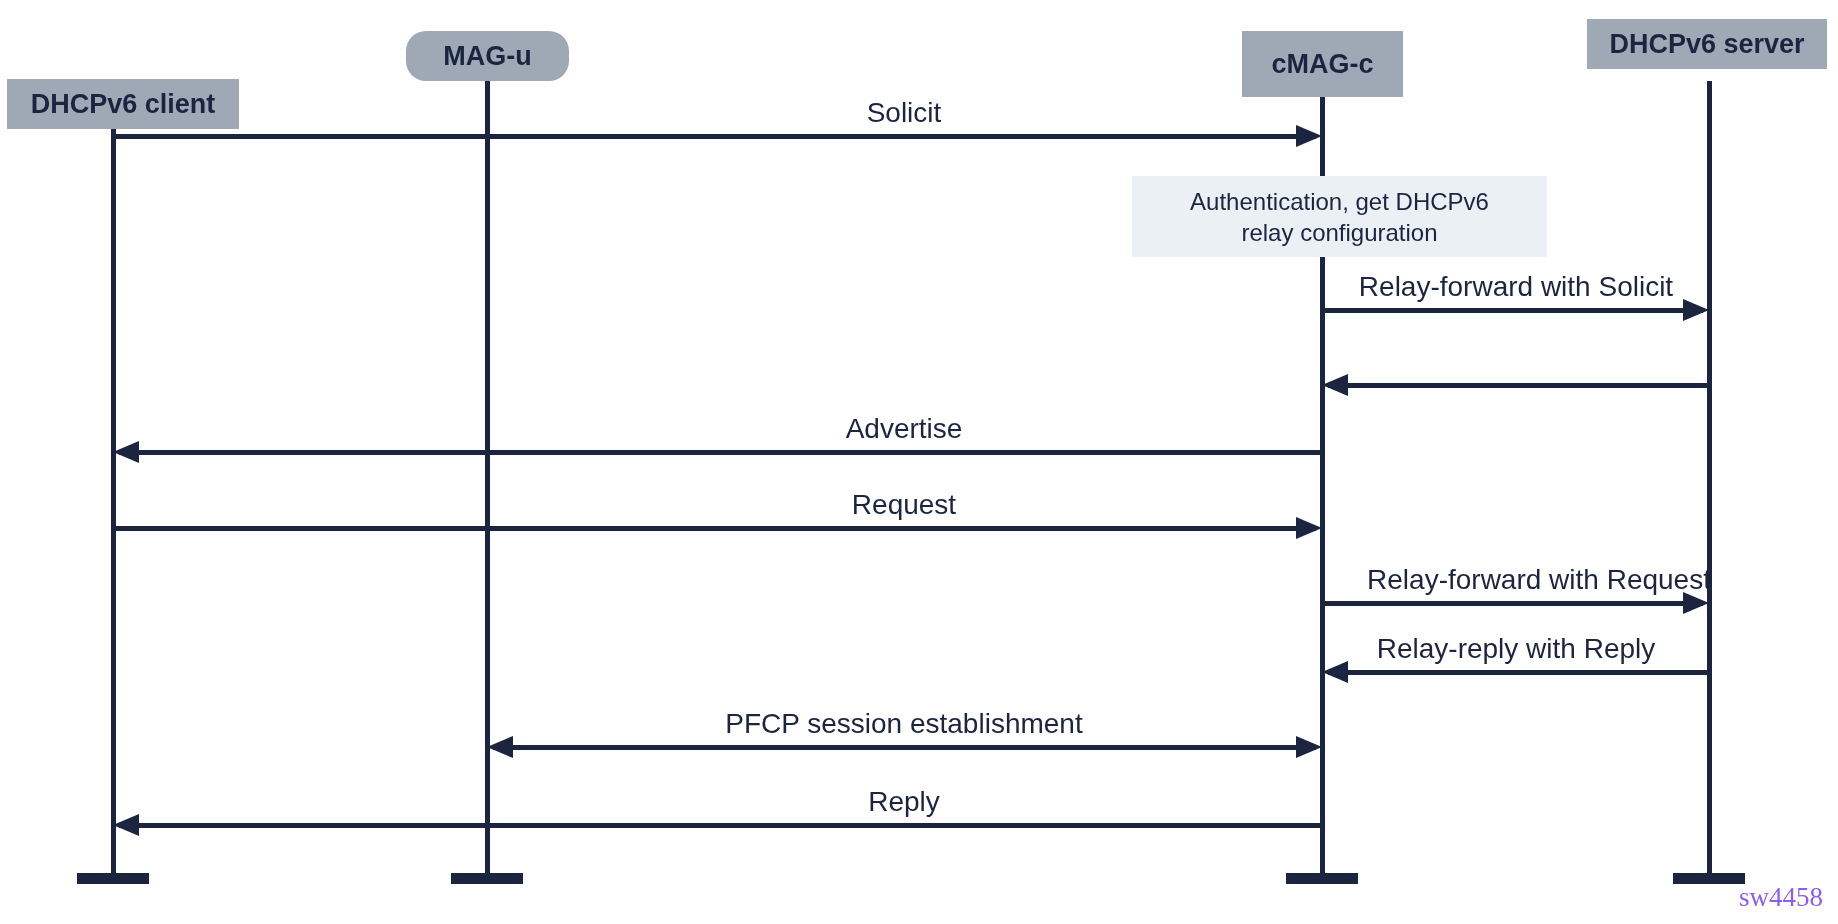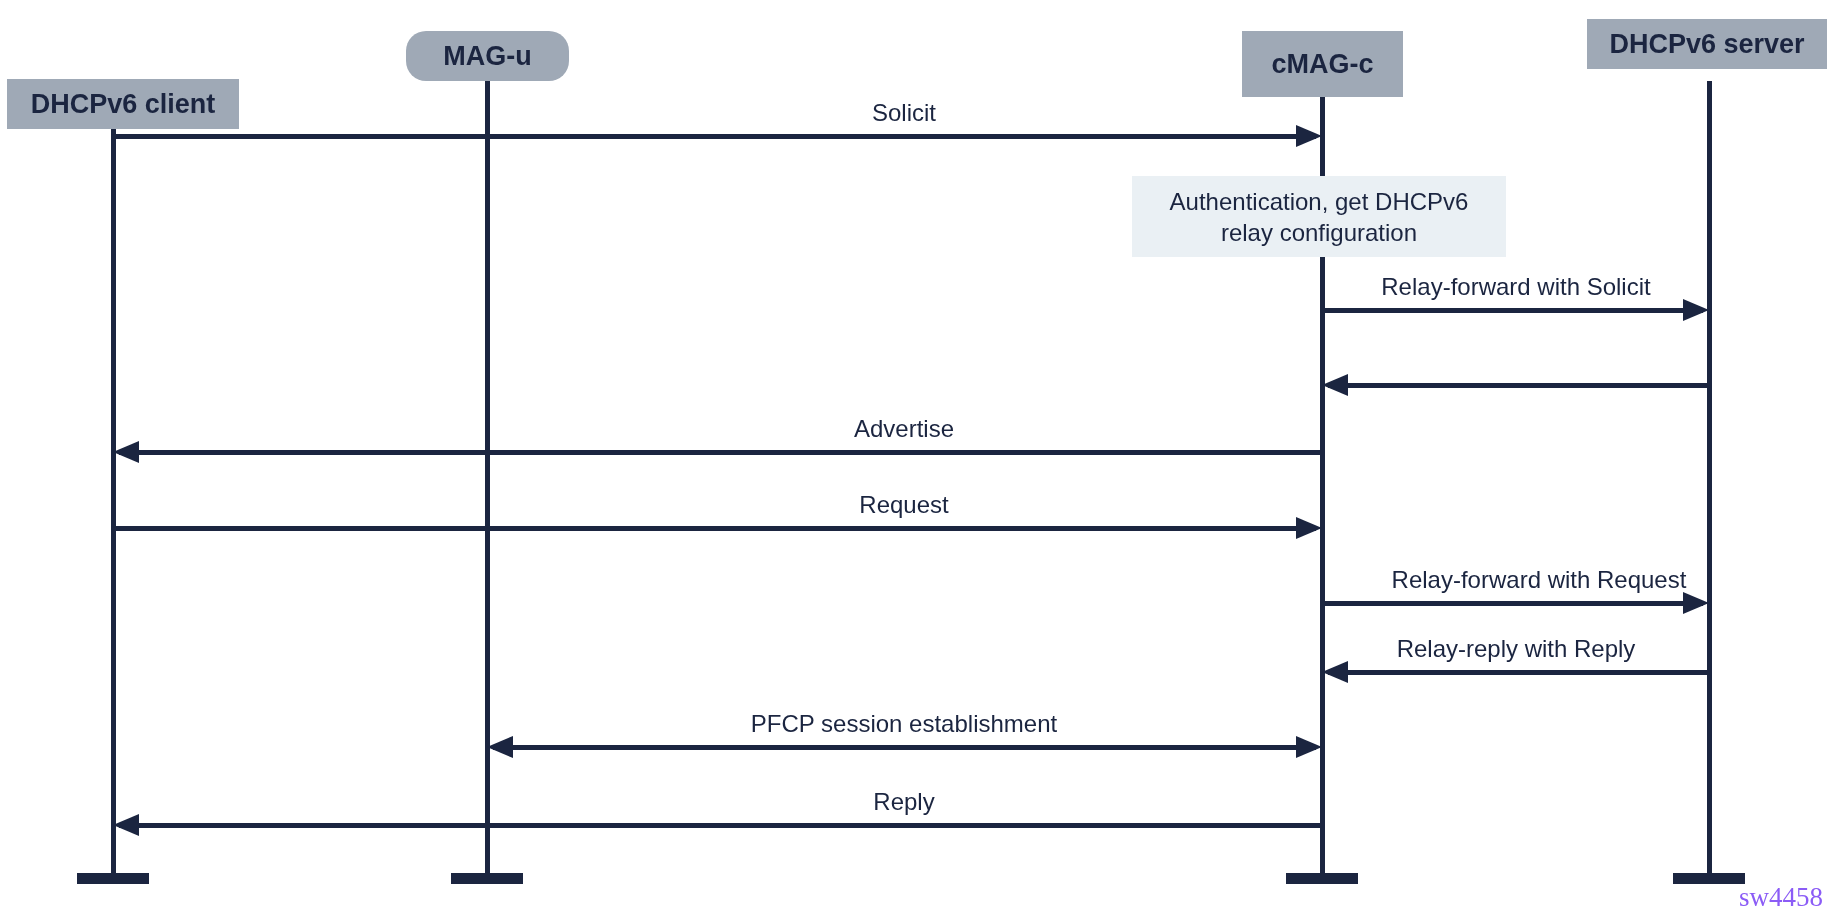--- a/index.html
+++ b/index.html
@@ -52,21 +52,21 @@
     border-top: 11px solid transparent;
     border-bottom: 11px solid transparent;
     z-index: 3;
   }
   .arrowhead.right { border-left: 26px solid var(--ink); }
   .arrowhead.left  { border-right: 26px solid var(--ink); }
   .msg-label {
     position: absolute;
     transform: translateX(-50%);
     color: var(--ink);
-    font-size: 24px;
+    font-size: 28px;
     line-height: 28px;
     white-space: nowrap;
     z-index: 4;
   }
   .note-box {
     position: absolute;
     display: flex;
     flex-direction: column;
     align-items: center;
     justify-content: center;
@@ -101,21 +101,21 @@
     <div class="lifeline-foot" style="left: 451px; top: 873px; width: 72px;"></div>
     <div class="actor-box" style="left: 1242px; top: 31px; width: 161px; height: 66px;">cMAG-c</div>
     <div class="lifeline" style="left: 1320px; top: 81px; height: 792px;"></div>
     <div class="lifeline-foot" style="left: 1286px; top: 873px; width: 72px;"></div>
     <div class="actor-box" style="left: 1587px; top: 19px; width: 240px; height: 50px;">DHCPv6 server</div>
     <div class="lifeline" style="left: 1707px; top: 81px; height: 792px;"></div>
     <div class="lifeline-foot" style="left: 1673px; top: 873px; width: 72px;"></div>
     <div class="msg-line" style="left: 113px; top: 134px; width: 1203px;"></div>
     <div class="arrowhead right" style="left: 1296px; top: 125px;"></div>
     <div class="msg-label" style="left: 904px; top: 99px;">Solicit</div>
-    <div class="note-box" style="left: 1132px; top: 176px; width: 374px; height: 81px;">
+    <div class="note-box" style="left: 1132px; top: 176px; width: 415px; height: 81px;">
       <div>Authentication, get DHCPv6</div>
       <div>relay configuration</div>
     </div>
     <div class="msg-line" style="left: 1322px; top: 308px; width: 381px;"></div>
     <div class="arrowhead right" style="left: 1683px; top: 299px;"></div>
     <div class="msg-label" style="left: 1516px; top: 273px;">Relay-forward with Solicit</div>
     <div class="msg-line" style="left: 1328px; top: 383px; width: 381px;"></div>
     <div class="arrowhead left" style="left: 1322px; top: 374px;"></div>
     <div class="msg-line" style="left: 119px; top: 450px; width: 1203px;"></div>
     <div class="arrowhead left" style="left: 113px; top: 441px;"></div>

